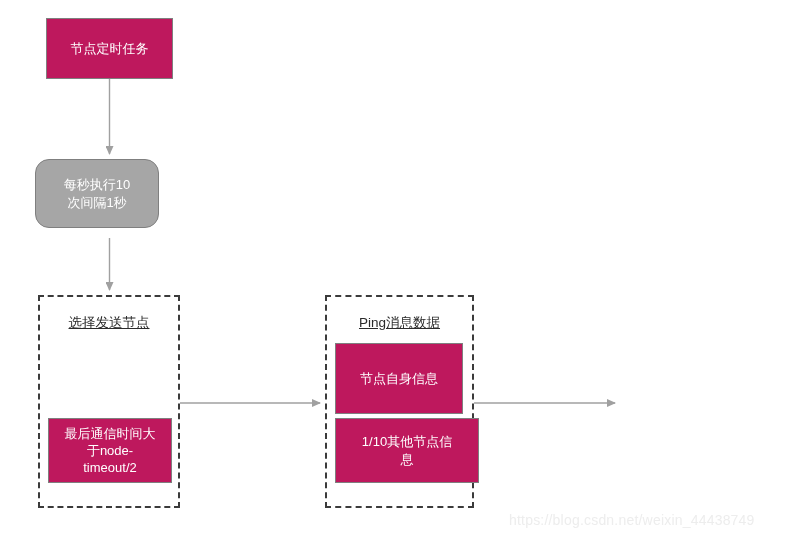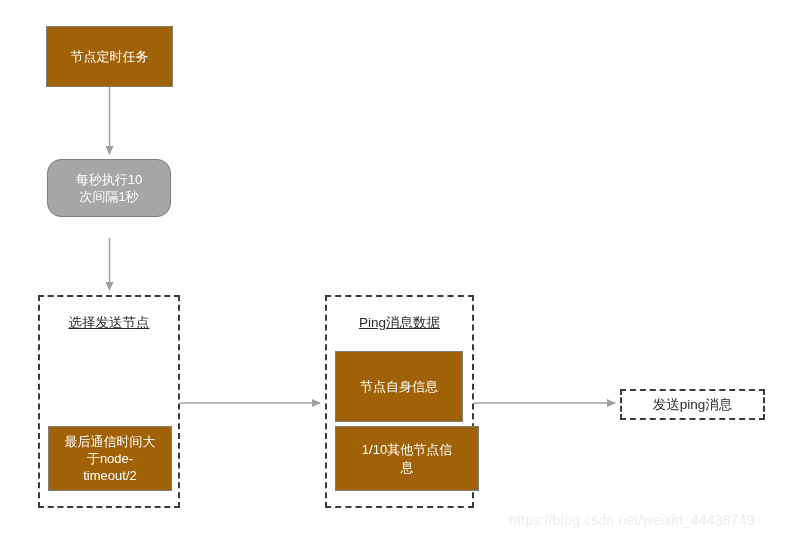--- a/index.html
+++ b/index.html
@@ -22,25 +22,24 @@
     box-sizing: border-box;
     display: flex;
     align-items: center;
     justify-content: center;
     text-align: center;
     line-height: 1.32;
     white-space: pre-line;
   }
   
   .box-filled {
-    background: #a16207;
+    background: #be185d;
     border: 1px solid #7f7f7f;
     color: #ffffff;
     font-size: 13px;
-    margin-top: 8px;
   }
   .box-rounded {
     background: #a6a6a6;
     border: 1px solid #7f7f7f;
     color: #ffffff;
     font-size: 13px;
     border-radius: 14px;
   }
   
   .group {
@@ -93,34 +92,33 @@
 
     <line x1="109.5" y1="238" x2="109.5" y2="290" stroke="#a0a0a0" stroke-width="1.4" marker-end="url(#arrowhead)"></line>
 
     <line x1="180" y1="403" x2="320" y2="403" stroke="#a0a0a0" stroke-width="1.4" marker-end="url(#arrowhead)"></line>
 
     <line x1="474" y1="403" x2="615" y2="403" stroke="#a0a0a0" stroke-width="1.4" marker-end="url(#arrowhead)"></line>
   </svg>
 
   <div class="node box-filled" style="left:46px; top:18px; width:127px; height:61px;">节点定时任务</div>
 
-  <div class="node box-rounded" style="left:47px; top:159px; width:124px; height:58px;">每秒执行10
+  <div class="node box-rounded" style="left:35px; top:159px; width:124px; height:69px;">每秒执行10
 次间隔1秒</div>
 
   <div class="group" style="left:38px; top:295px; width:142px; height:213px;">
     <div class="group-title" style="top:17px;">选择发送节点</div>
   </div>
   <div class="node box-filled" style="left:48px; top:418px; width:124px; height:65px;">最后通信时间大
 于node-
 timeout/2</div>
 
   <div class="group" style="left:325px; top:295px; width:149px; height:213px;">
     <div class="group-title" style="top:17px;">Ping消息数据</div>
   </div>
   <div class="node box-filled" style="left:335px; top:343px; width:128px; height:71px;">节点自身信息</div>
   <div class="node box-filled" style="left:335px; top:418px; width:144px; height:65px;">1/10其他节点信
 息</div>
 
-  <div class="node box-dashed-plain" style="left:620px; top:389px; width:145px; height:31px;">发送ping消息</div>
 
   <div class="watermark" style="left:509px; top:512px;">https://blog.csdn.net/weixin_44438749</div>
 
 </div>
 
 </body></html>

